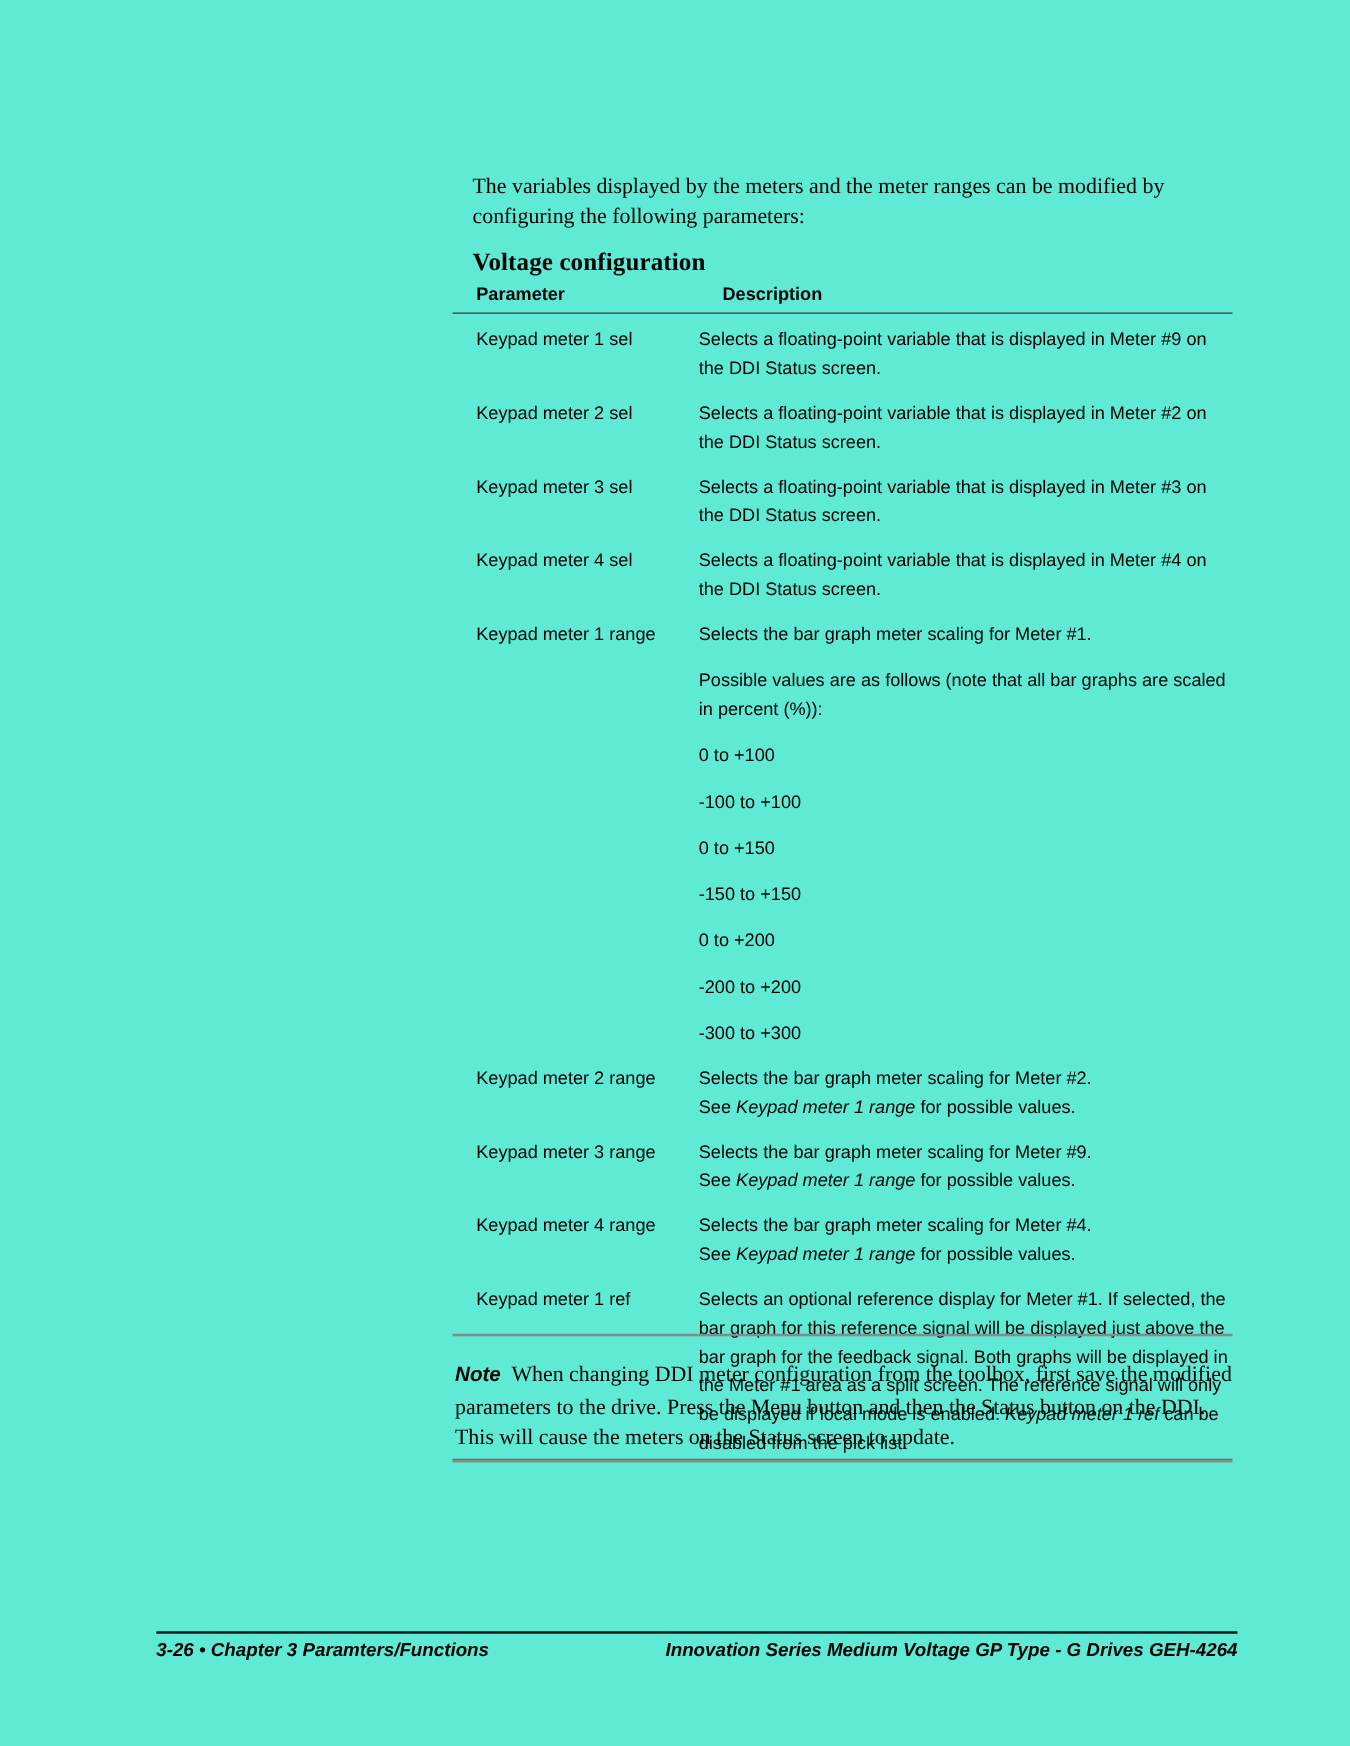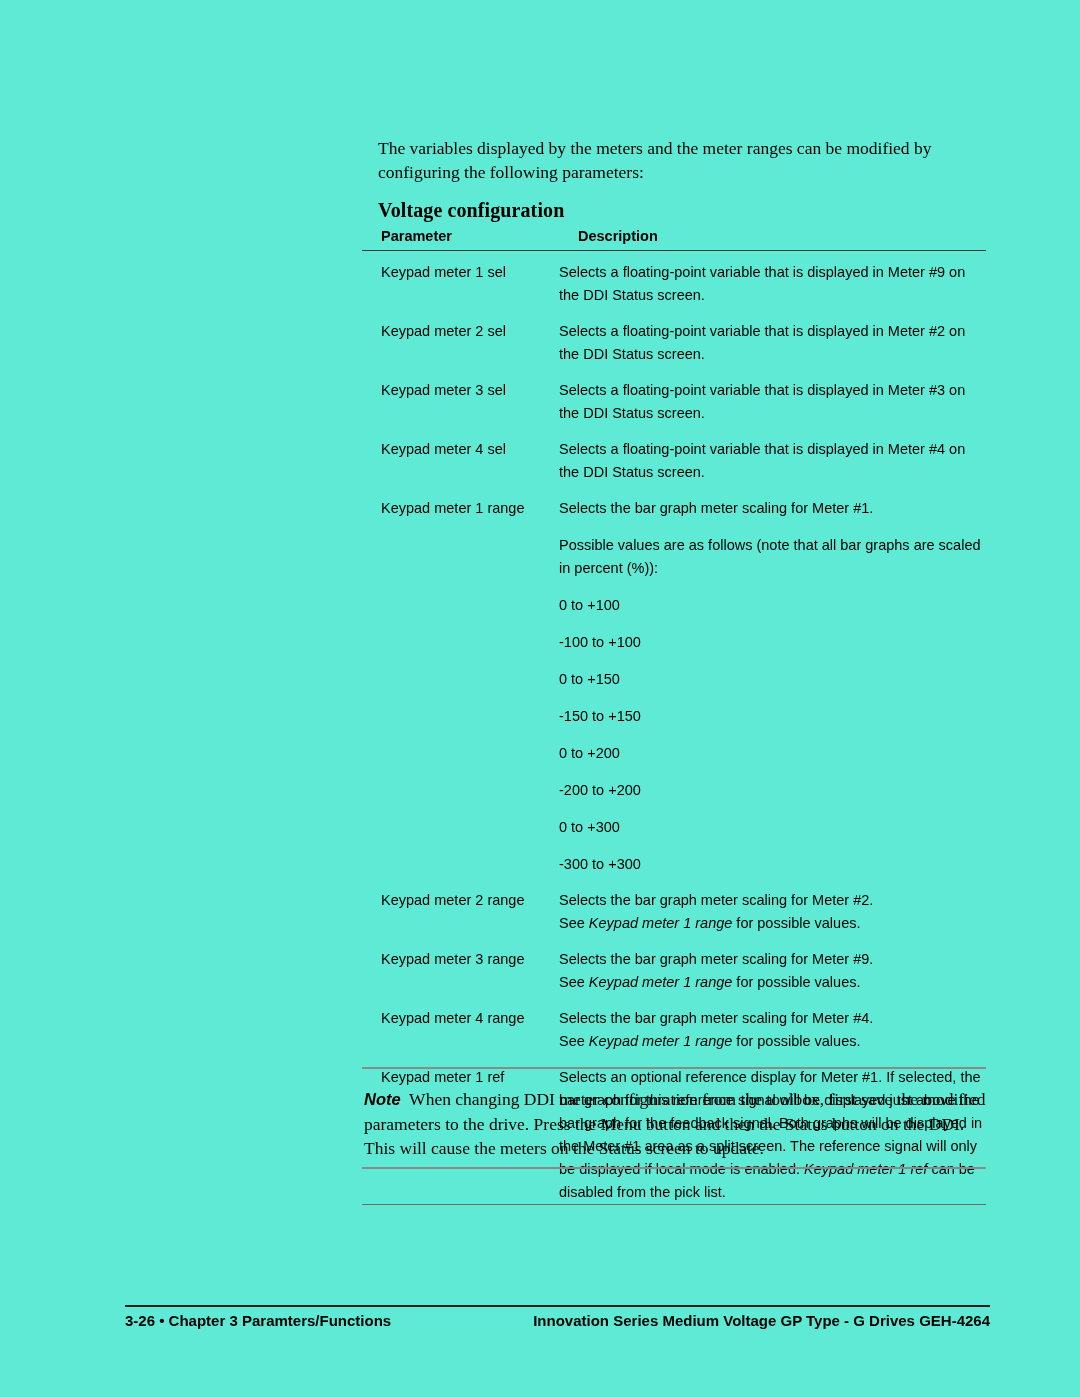--- a/index.html
+++ b/index.html
@@ -147,20 +147,21 @@
   .footer-row {
     position: relative;
     height: 26px;
     margin-top: 5px;
   }
   .footer-left, .footer-right {
     position: absolute;
     top: 0;
     font-family: "Liberation Sans", sans-serif;
     font-weight: bold;
+    font-style: italic;
     font-size: 15px;
     white-space: nowrap;
     color: #000;
   }
   .footer-left { left: 0; }
   .footer-right { right: 0; }
 </style>
 </head>
 <body>
 
@@ -206,21 +207,20 @@
           <div class="cell-param">Keypad meter 1 range</div>
           <div class="cell-desc">
             <p>Selects the bar graph meter scaling for Meter #1.</p>
             <p>Possible values are as follows (note that all bar graphs are scaled in percent (%)):</p>
             <p class="val-line">0 to +100</p>
             <p class="val-line">-100 to +100</p>
             <p class="val-line">0 to +150</p>
             <p class="val-line">-150 to +150</p>
             <p class="val-line">0 to +200</p>
             <p class="val-line">-200 to +200</p>
-            <p class="val-line">0 to +300</p>
             <p class="val-line">-300 to +300</p>
           </div>
         </div>
         <div class="trow">
           <div class="cell-param">Keypad meter 2 range</div>
           <div class="cell-desc">
             <p>Selects the bar graph meter scaling for Meter #2.</p>
             <p style="margin-top: 0px;">See <i>Keypad meter 1 range</i> for possible values.</p>
           </div>
         </div>

